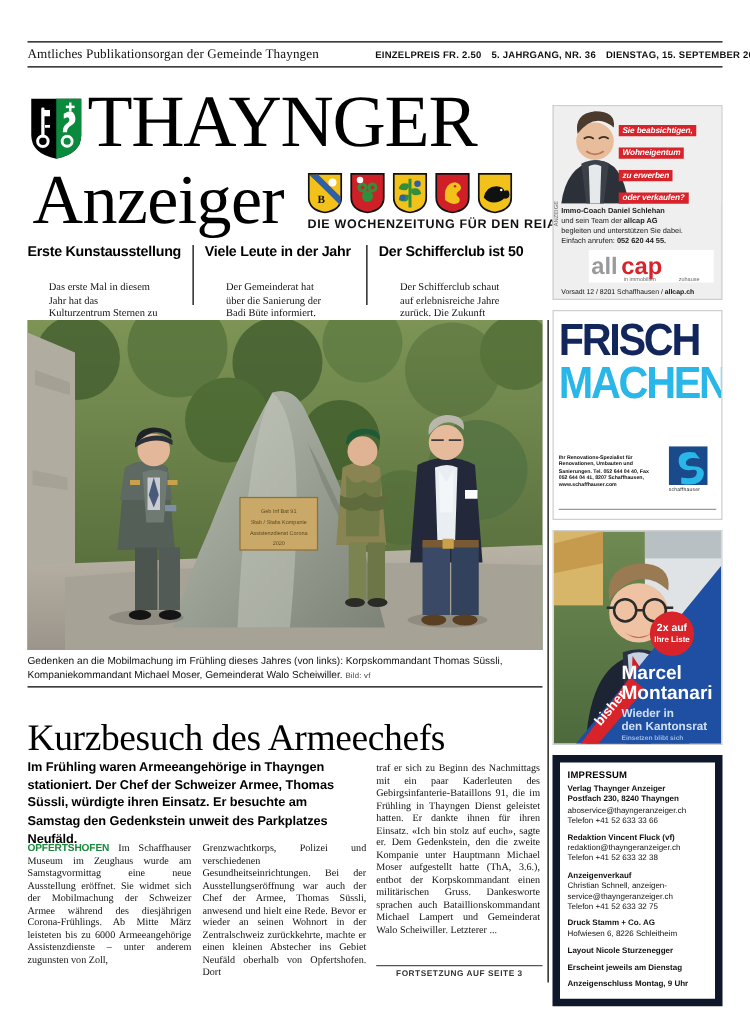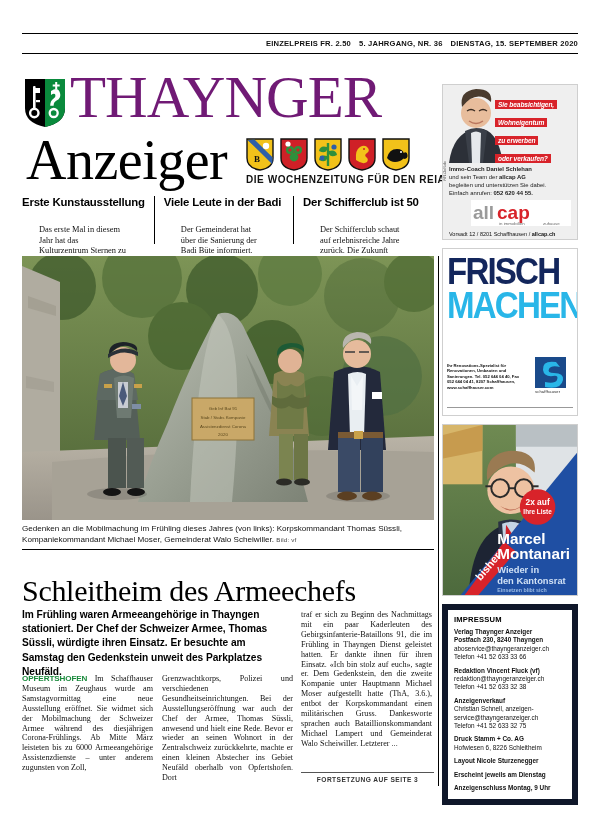--- a/index.html
+++ b/index.html
@@ -26,21 +26,21 @@
     font-size:7.6px;font-weight:700;letter-spacing:.2px;color:#111;white-space:nowrap;padding-left:45px;
   }
 
   
   .masthead{position:absolute;left:24px;top:74px;width:410px;height:120px;}
   .crest-main{
     position:absolute;left:0;top:4px;width:42px;height:50px;
   }
   .mast-title{
     position:absolute;left:46px;top:-6px;font-family:"Liberation Serif",serif;
-    font-size:59px;line-height:1;letter-spacing:-1px;color:#701a75;font-weight:400;
+    font-size:59px;line-height:1;letter-spacing:-1px;color:#000000;font-weight:400;
   }
   .mast-sub{
     position:absolute;left:2px;top:58px;font-family:"Liberation Serif",serif;
     font-size:56px;line-height:1;color:#000;font-weight:400;letter-spacing:-.5px;
   }
   .crest-row{
     position:absolute;left:222px;top:64px;display:flex;gap:6px;
   }
   .crest-row .cr{width:28px;height:33px;}
   .wochen{
@@ -183,20 +183,21 @@
   .impressum .blk b{font-weight:700;}
   .impressum .blk:last-child{margin-bottom:0;}
 </style>
 </head>
 <body>
 
 <div class="page">
   <div class="sheet"></div>
 
   <div class="topbar">
+    <span class="org">Amtliches Publikationsorgan der Gemeinde Thayngen</span>
     <span class="meta">
       <span>EINZELPREIS FR. 2.50</span>
       <span>5. JAHRGANG, NR. 36</span>
       <span>DIENSTAG, 15. SEPTEMBER 2020</span>
     </span>
   </div>
 
   <div class="masthead">
     <span class="crest-main">
       <svg viewBox="0 0 42 50">
@@ -272,21 +273,21 @@
     <div class="wochen">DIE WOCHENZEITUNG FÜR DEN REIAT</div>
   </div>
 
   <div class="teasers">
     <div class="teaser t1">
       <h3>Erste Kunstausstellung</h3>
       <p><span>Das erste Mal in diesem Jahr hat das Kulturzentrum Sternen zu einer Ausstellung geladen.</span>
          <span class="pg">Seite 3</span></p>
     </div>
     <div class="teaser t2">
-      <h3>Viele Leute in der Badi</h3>
+      <h3>Viele Leute in der Jahr</h3>
       <p><span>Der Gemeinderat hat über die Sanierung der Badi Büte informiert. Der Aufmarsch war gross.</span>
          <span class="pg">Seite 5</span></p>
     </div>
     <div class="teaser t3">
       <h3>Der Schifferclub ist 50</h3>
       <p><span>Der Schifferclub schaut auf erlebnisreiche Jahre zurück. Die Zukunft bereitet allerdings Sorge.</span>
          <span class="pg">Seite 11</span></p>
     </div>
   </div>
 
@@ -390,21 +391,21 @@
       </g>
     </svg>
   </div>
 
   <div class="caption">
     <span>Gedenken an die Mobilmachung im Frühling dieses Jahres (von links): Korpskommandant Thomas Süssli, Kompaniekommandant Michael Moser, Gemeinderat Walo Scheiwiller.</span>
     <span class="credit">Bild: vf</span>
   </div>
   <div class="cap-rule"></div>
 
-  <h1 class="headline">Schleitheim des Armeechefs</h1>
+  <h1 class="headline">Kurzbesuch des Armeechefs</h1>
   <div class="lead">Im Frühling waren Armeeangehörige in Thayngen stationiert. Der Chef der Schweizer Armee, Thomas Süssli, würdigte ihren Einsatz. Er besuchte am Samstag den Gedenkstein unweit des Parkplatzes Neufäld.</div>
 
   <div class="cols">
     <div class="col c1">
       <span class="lede green">OPFERTSHOFEN</span>
       <span>Im Schaffhauser Museum im Zeughaus wurde am Samstagvormittag eine neue Ausstellung eröffnet. Sie widmet sich der Mobilmachung der Schweizer Armee während des diesjährigen Corona-Frühlings. Ab Mitte März leisteten bis zu 6000 Armeeangehörige Assistenzdienste – unter anderem zugunsten von Zoll,</span>
     </div>
     <div class="col c2">Grenzwachtkorps, Polizei und verschiedenen Gesundheitseinrichtungen. Bei der Ausstellungseröffnung war auch der Chef der Armee, Thomas Süssli, anwesend und hielt eine Rede. Bevor er wieder an seinen Wohnort in der Zentralschweiz zurückkehrte, machte er einen kleinen Abstecher ins Gebiet Neufäld oberhalb von Opfertshofen. Dort</div>
     <div class="col c3">traf er sich zu Beginn des Nachmittags mit ein paar Kaderleuten des Gebirgsinfanterie-Bataillons 91, die im Frühling in Thayngen Dienst geleistet hatten. Er dankte ihnen für ihren Einsatz. «Ich bin stolz auf euch», sagte er. Dem Gedenkstein, den die zweite Kompanie unter Hauptmann Michael Moser aufgestellt hatte (ThA, 3.6.), entbot der Korpskommandant einen militärischen Gruss. Dankesworte sprachen auch Bataillionskommandant Michael Lampert und Gemeinderat Walo Scheiwiller. Letzterer ...</div>
   </div>

